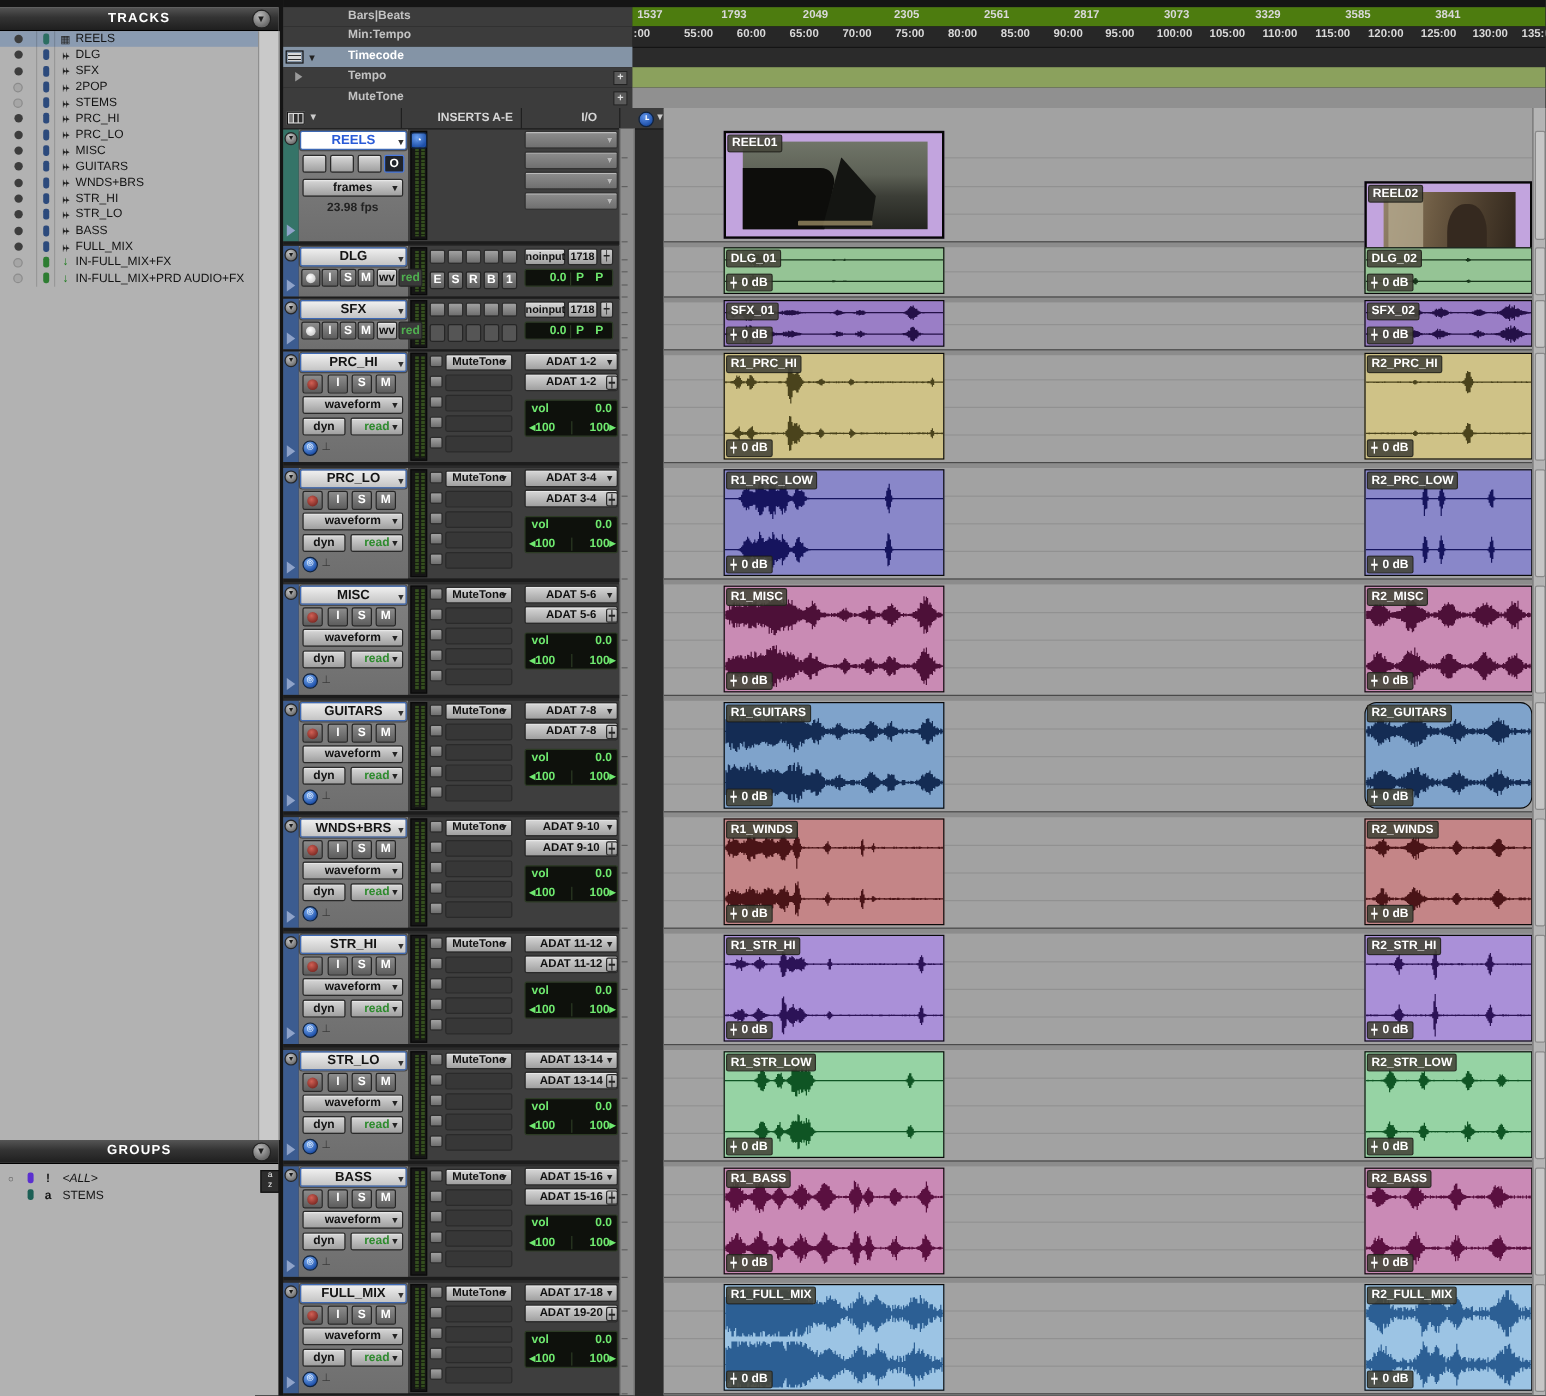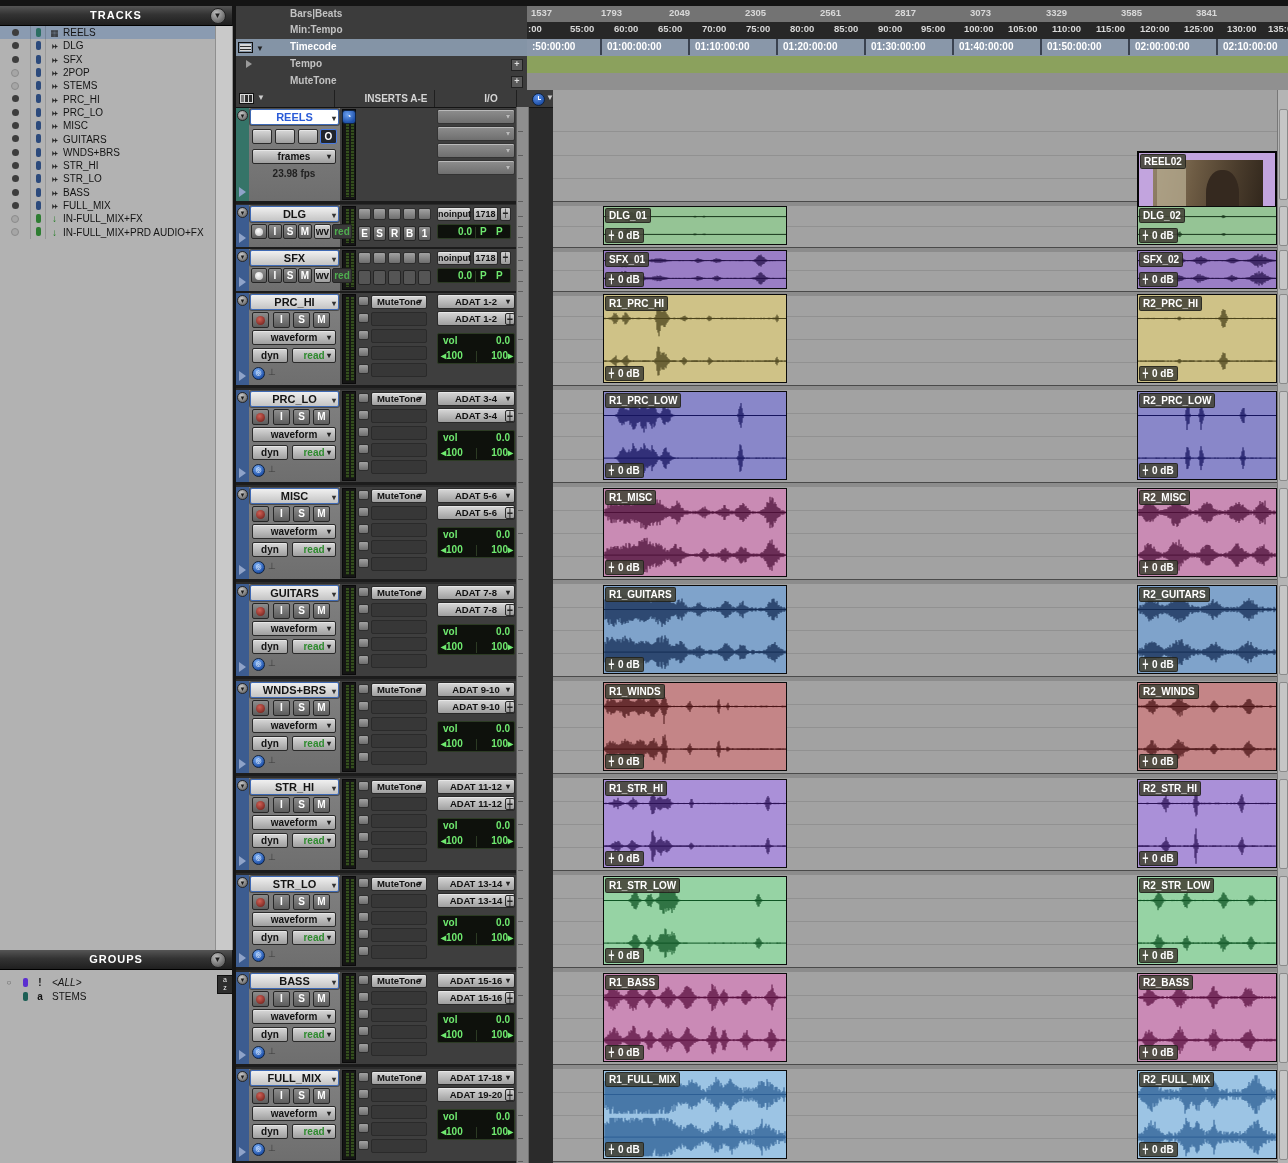--- a/index.html
+++ b/index.html
@@ -225,21 +225,21 @@
           <div style="padding-left: 4px;">STEMS</div>
         </div>
       </div>
     <div class="abs az-badge" style="left:217px;top:975px;">a<br>z</div>
   </div>
   <div id="main" class="abs" style="left:236px;top:0;width:1052px;height:1163px;background:#2b2b2b;">
       <div style="background: rgb(20, 20, 20); position: absolute; left: 0px; top: 0px; width: 1052px; height: 6px;"></div>
       <div class="ruler-label" style="position: absolute; left: 0px; top: 6px; width: 291px; height: 16px;">
         <div class="lab abs">Bars|Beats</div>
       </div>
-      <div class="ruler-content" style="position: absolute; left: 291px; top: 6px; width: 761px; height: 16px; background: #737373;">
+      <div class="ruler-content" style="position: absolute; left: 291px; top: 6px; width: 761px; height: 16px; background: #4d7c0f;">
         <div class="tick" style="left: 4px;">1537</div>
         <div class="tick" style="left: 74px;">1793</div>
         <div class="tick" style="left: 142px;">2049</div>
         <div class="tick" style="left: 218px;">2305</div>
         <div class="tick" style="left: 293px;">2561</div>
         <div class="tick" style="left: 368px;">2817</div>
         <div class="tick" style="left: 443px;">3073</div>
         <div class="tick" style="left: 519px;">3329</div>
         <div class="tick" style="left: 594px;">3585</div>
         <div class="tick" style="left: 669px;">3841</div>
@@ -264,31 +264,20 @@
         <div class="tick" style="left: 569px;">115:00</div>
         <div class="tick" style="left: 613px;">120:00</div>
         <div class="tick" style="left: 657px;">125:00</div>
         <div class="tick" style="left: 700px;">130:00</div>
         <div class="tick" style="left: 741px;">135:00</div>
       </div>
       <div class="ruler-label" style="position: absolute; left: 0px; top: 39px; width: 291px; height: 17px; background: rgb(132, 148, 166); color: rgb(255, 255, 255);">
         <div class="lab abs">Timecode</div>
         <div class="lines-ico" style="position: absolute; left: 2px; top: 3px; width: 15px; height: 11px;"></div>
         <div class="ddark abs" style="position: absolute; left: 20px; top: 2px;">▼</div>
-      </div>
-      <div class="ruler-content" style="position: absolute; left: 291px; top: 39px; width: 761px; height: 17px; background: rgb(137, 151, 169);">
-        <div class="tc-cell" style="left: 0px; width: 73px; border-left: none;">:50:00:00</div>
-        <div class="tc-cell" style="left: 73px; width: 88px;">01:00:00:00</div>
-        <div class="tc-cell" style="left: 161px; width: 88px;">01:10:00:00</div>
-        <div class="tc-cell" style="left: 249px; width: 88px;">01:20:00:00</div>
-        <div class="tc-cell" style="left: 337px; width: 88px;">01:30:00:00</div>
-        <div class="tc-cell" style="left: 425px; width: 88px;">01:40:00:00</div>
-        <div class="tc-cell" style="left: 513px; width: 88px;">01:50:00:00</div>
-        <div class="tc-cell" style="left: 601px; width: 88px;">02:00:00:00</div>
-        <div class="tc-cell" style="left: 689px; width: 72px;">02:10:00:00</div>
       </div>
       <div class="ruler-label" style="position: absolute; left: 0px; top: 56px; width: 291px; height: 17px;">
         <div class="tri-right"></div>
         <div class="lab abs">Tempo</div>
         <div class="plus-btn">+</div>
       </div>
       <div class="ruler-content" style="position: absolute; left: 291px; top: 56px; width: 761px; height: 17px; background: rgb(139, 161, 93);"></div>
       <div class="ruler-label" style="position: absolute; left: 0px; top: 73px; width: 291px; height: 17px;">
         <div class="lab abs">MuteTone</div>
         <div class="plus-btn">+</div>
@@ -347,20 +336,28 @@
         <div class="rowline" style="top: 854px;"></div>
         <div class="rowgap" style="top: 877px; height: 4px;"></div>
         <div class="rowline" style="top: 905px;"></div>
         <div class="rowline" style="top: 928px;"></div>
         <div class="rowline" style="top: 951px;"></div>
         <div class="rowgap" style="top: 974px; height: 4px;"></div>
         <div class="rowline" style="top: 1002px;"></div>
         <div class="rowline" style="top: 1025px;"></div>
         <div class="rowline" style="top: 1048px;"></div>
         <div class="rowgap" style="top: 1071px; height: 4px;"></div>
+        <div class="clip vclip" style="position: absolute; left: 50px; top: 19px; width: 184px; height: 90px; background: rgb(194, 164, 222);">
+          <div class="vid" style="position: absolute; left: 14px; top: 7px; width: 154px; height: 73px; background: linear-gradient(rgb(112, 117, 104) 0%, rgb(93, 97, 86) 38%, rgb(60, 62, 55) 62%, rgb(35, 36, 31) 100%);">
+            <div style="position: absolute; left: -8%; top: 30%; width: 55%; height: 75%; background: rgb(13, 13, 11); transform: skewX(-12deg); border-radius: 6px 14px 0px 0px;"></div>
+            <div style="position: absolute; left: 38%; top: 18%; width: 34%; height: 80%; background: rgb(20, 21, 18); clip-path: polygon(15% 100%, 45% 0px, 100% 55%, 92% 100%);"></div>
+            <div class="vcap"></div>
+          </div>
+          <div class="badge">REEL01</div>
+        </div>
         <div class="clip vclip" style="position: absolute; left: 584px; top: 19px; width: 140px; height: 90px; background: rgb(194, 164, 222); margin-top: 42px;">
           <div class="vid" style="position: absolute; left: 14px; top: 7px; width: 110px; height: 73px; background: linear-gradient(100deg, rgb(147, 131, 106) 0%, rgb(110, 92, 68) 35%, rgb(74, 60, 44) 70%, rgb(46, 36, 26) 100%);">
             <div style="position: absolute; left: 4%; top: 8%; width: 26%; height: 55%; background: rgb(179, 168, 140); opacity: 0.8;"></div>
             <div style="position: absolute; left: 48%; top: 14%; width: 30%; height: 70%; background: rgb(53, 41, 31); border-radius: 45% 45% 20% 20%;"></div>
             <div style="position: absolute; left: 0px; bottom: 0px; width: 100%; height: 16%; background: rgb(85, 69, 47);"></div>
             <div class="vcap"></div>
           </div>
           <div class="badge">REEL02</div>
         </div>
         <div class="clip" style="position: absolute; left: 50px; top: 116px; width: 184px; height: 39px; background: rgb(149, 196, 149);">
@@ -466,21 +463,21 @@
         <div class="clip" style="position: absolute; left: 50px; top: 495px; width: 184px; height: 89px; background: rgb(127, 163, 203);">
           <svg width="182" height="87">
             <path d="M0 23.5 L182 23.5 M0 66.1 L182 66.1 M1 13.4 L1 33.6 M2 14.0 L2 33.0 M3 14.2 L3 32.8 M4 10.5 L4 36.5 M5 8.1 L5 38.9 M6 13.6 L6 33.4 M7 9.2 L7 37.8 M8 9.0 L8 37.9 M9 7.1 L9 39.9 M10 6.3 L10 40.7 M11 10.2 L11 36.8 M12 8.4 L12 38.6 M13 13.8 L13 33.2 M14 13.3 L14 33.7 M15 10.9 L15 36.1 M16 14.9 L16 32.1 M17 9.9 L17 37.1 M18 8.1 L18 38.9 M19 9.3 L19 37.6 M20 11.2 L20 35.8 M21 9.2 L21 37.8 M22 10.0 L22 37.0 M23 11.9 L23 35.1 M24 10.0 L24 37.0 M25 13.2 L25 33.8 M26 12.3 L26 34.7 M27 12.8 L27 34.2 M28 12.0 L28 35.0 M29 12.4 L29 34.6 M30 13.7 L30 33.2 M31 14.8 L31 32.1 M32 14.6 L32 32.4 M33 14.8 L33 32.2 M34 13.4 L34 33.6 M35 14.4 L35 32.6 M36 11.3 L36 35.7 M37 12.9 L37 34.1 M38 12.5 L38 34.5 M39 12.6 L39 34.4 M40 10.8 L40 36.1 M41 11.7 L41 35.2 M42 11.9 L42 35.1 M43 13.1 L43 33.9 M44 13.2 L44 33.8 M45 14.0 L45 33.0 M46 15.6 L46 31.3 M47 16.8 L47 30.1 M48 14.0 L48 33.0 M49 15.3 L49 31.7 M50 13.8 L50 33.2 M51 15.8 L51 31.2 M52 11.1 L52 35.9 M53 12.8 L53 34.1 M54 8.7 L54 38.3 M55 13.6 L55 33.3 M56 11.9 L56 35.1 M57 10.6 L57 36.4 M58 6.1 L58 40.9 M59 9.3 L59 37.6 M60 9.3 L60 37.7 M61 8.0 L61 38.9 M62 11.9 L62 35.1 M63 14.9 L63 32.1 M64 11.0 L64 36.0 M65 13.9 L65 33.1 M66 13.2 L66 33.8 M67 16.6 L67 30.4 M68 17.1 L68 29.9 M69 16.7 L69 30.3 M70 17.2 L70 29.8 M71 18.1 L71 28.9 M72 18.5 L72 28.5 M73 16.5 L73 30.5 M74 14.0 L74 33.0 M75 13.6 L75 33.3 M76 16.6 L76 30.4 M77 15.3 L77 31.7 M78 12.5 L78 34.5 M79 16.4 L79 30.6 M80 16.5 L80 30.5 M81 19.8 L81 27.2 M82 18.7 L82 28.3 M83 20.5 L83 26.5 M84 21.5 L84 25.5 M85 21.4 L85 25.6 M86 21.1 L86 25.9 M87 22.0 L87 25.0 M88 20.9 L88 26.1 M89 21.4 L89 25.6 M90 20.1 L90 26.8 M91 20.9 L91 26.1 M92 20.0 L92 27.0 M93 17.7 L93 29.3 M94 16.7 L94 30.2 M95 18.0 L95 29.0 M96 16.4 L96 30.6 M97 19.1 L97 27.9 M98 20.0 L98 27.0 M99 21.0 L99 26.0 M100 20.7 L100 26.3 M101 21.3 L101 25.7 M102 21.2 L102 25.8 M103 22.6 L103 24.4 M104 22.1 L104 24.9 M105 21.6 L105 25.4 M106 23.0 L106 24.0 M107 21.3 L107 25.7 M108 22.3 L108 24.7 M109 22.0 L109 25.0 M110 21.5 L110 25.5 M111 22.1 L111 24.9 M112 21.9 L112 25.0 M113 20.9 L113 26.0 M114 21.1 L114 25.9 M115 21.4 L115 25.6 M116 21.4 L116 25.6 M117 20.6 L117 26.4 M118 18.7 L118 28.3 M119 18.1 L119 28.9 M120 17.3 L120 29.6 M121 15.0 L121 32.0 M122 15.1 L122 31.8 M123 16.2 L123 30.8 M124 15.6 L124 31.4 M125 18.3 L125 28.7 M126 18.0 L126 29.0 M127 19.1 L127 27.9 M128 21.4 L128 25.5 M129 20.5 L129 26.5 M130 21.1 L130 25.9 M131 21.5 L131 25.5 M132 22.0 L132 24.9 M133 20.5 L133 26.5 M134 20.7 L134 26.3 M135 19.5 L135 27.4 M136 16.8 L136 30.2 M137 18.7 L137 28.3 M138 16.2 L138 30.8 M139 14.8 L139 32.2 M140 19.4 L140 27.6 M141 19.6 L141 27.4 M142 20.4 L142 26.5 M143 20.5 L143 26.4 M144 21.1 L144 25.8 M145 22.3 L145 24.7 M146 21.9 L146 25.1 M147 21.9 L147 25.1 M148 21.1 L148 25.8 M149 21.9 L149 25.1 M150 22.9 L150 24.1 M151 21.8 L151 25.2 M152 21.6 L152 25.4 M153 22.8 L153 24.1 M154 22.7 L154 24.3 M155 22.0 L155 25.0 M156 21.8 L156 25.1 M157 21.6 L157 25.4 M158 22.0 L158 25.0 M159 22.2 L159 24.8 M160 22.3 L160 24.7 M161 22.0 L161 25.0 M162 20.8 L162 26.2 M163 20.9 L163 26.0 M164 17.9 L164 29.0 M165 15.9 L165 31.1 M166 16.6 L166 30.3 M167 16.7 L167 30.2 M168 13.2 L168 33.8 M169 12.7 L169 34.2 M170 12.7 L170 34.3 M171 15.7 L171 31.3 M172 16.8 L172 30.2 M173 14.9 L173 32.1 M174 19.4 L174 27.6 M175 19.0 L175 28.0 M176 20.9 L176 26.1 M177 20.2 L177 26.8 M178 21.0 L178 26.0 M179 22.3 L179 24.7 M180 21.1 L180 25.9 M181 21.8 L181 25.2 M1 55.9 L1 76.4 M2 57.8 L2 74.4 M3 51.0 L3 81.3 M4 51.7 L4 80.5 M5 55.4 L5 76.8 M6 54.1 L6 78.2 M7 53.0 L7 79.2 M8 50.9 L8 81.4 M9 52.7 L9 79.5 M10 54.2 L10 78.1 M11 54.6 L11 77.7 M12 55.8 L12 76.4 M13 52.9 L13 79.4 M14 53.2 L14 79.1 M15 54.6 L15 77.7 M16 53.0 L16 79.2 M17 56.5 L17 75.7 M18 53.3 L18 79.0 M19 51.2 L19 81.0 M20 55.1 L20 77.1 M21 49.7 L21 82.5 M22 52.6 L22 79.6 M23 52.8 L23 79.4 M24 54.2 L24 78.1 M25 56.3 L25 75.9 M26 51.7 L26 80.5 M27 53.2 L27 79.1 M28 55.2 L28 77.1 M29 55.7 L29 76.5 M30 55.5 L30 76.7 M31 58.5 L31 73.7 M32 57.2 L32 75.1 M33 57.4 L33 74.8 M34 57.9 L34 74.4 M35 55.8 L35 76.4 M36 57.0 L36 75.2 M37 54.9 L37 77.3 M38 55.7 L38 76.5 M39 55.2 L39 77.1 M40 57.1 L40 75.1 M41 57.7 L41 74.6 M42 54.9 L42 77.4 M43 56.4 L43 75.8 M44 55.6 L44 76.6 M45 56.7 L45 75.5 M46 57.9 L46 74.3 M47 58.3 L47 73.9 M48 58.8 L48 73.5 M49 58.0 L49 74.2 M50 57.3 L50 74.9 M51 56.5 L51 75.7 M52 56.1 L52 76.1 M53 52.4 L53 79.8 M54 51.6 L54 80.7 M55 51.5 L55 80.7 M56 56.4 L56 75.8 M57 51.4 L57 80.8 M58 49.7 L58 82.6 M59 56.4 L59 75.9 M60 53.2 L60 79.0 M61 49.3 L61 82.9 M62 51.7 L62 80.5 M63 55.0 L63 77.2 M64 52.7 L64 79.6 M65 58.8 L65 73.5 M66 58.1 L66 74.1 M67 60.4 L67 71.8 M68 59.6 L68 72.6 M69 59.8 L69 72.4 M70 60.0 L70 72.2 M71 60.1 L71 72.2 M72 57.7 L72 74.6 M73 57.8 L73 74.4 M74 58.5 L74 73.7 M75 58.7 L75 73.6 M76 55.0 L76 77.2 M77 55.1 L77 77.1 M78 56.0 L78 76.3 M79 58.5 L79 73.7 M80 57.7 L80 74.5 M81 60.8 L81 71.4 M82 61.5 L82 70.8 M83 62.4 L83 69.9 M84 64.4 L84 67.8 M85 63.4 L85 68.8 M86 64.1 L86 68.1 M87 63.5 L87 68.8 M88 64.4 L88 67.8 M89 63.4 L89 68.9 M90 63.0 L90 69.2 M91 63.6 L91 68.6 M92 62.2 L92 70.0 M93 60.9 L93 71.3 M94 62.4 L94 69.9 M95 60.1 L95 72.1 M96 59.5 L96 72.7 M97 62.4 L97 69.8 M98 62.4 L98 69.8 M99 63.4 L99 68.9 M100 63.3 L100 68.9 M101 64.9 L101 67.4 M102 64.6 L102 67.7 M103 64.8 L103 67.5 M104 64.9 L104 67.3 M105 63.9 L105 68.4 M106 63.9 L106 68.3 M107 63.7 L107 68.6 M108 64.0 L108 68.3 M109 65.2 L109 67.0 M110 64.5 L110 67.7 M111 65.1 L111 67.2 M112 64.1 L112 68.1 M113 65.4 L113 66.8 M114 64.0 L114 68.3 M115 63.2 L115 69.1 M116 63.1 L116 69.1 M117 61.9 L117 70.3 M118 62.4 L118 69.9 M119 60.8 L119 71.5 M120 58.7 L120 73.6 M121 57.2 L121 75.1 M122 58.1 L122 74.2 M123 57.4 L123 74.9 M124 59.7 L124 72.5 M125 59.4 L125 72.8 M126 61.2 L126 71.0 M127 62.2 L127 70.1 M128 62.5 L128 69.7 M129 63.5 L129 68.8 M130 64.5 L130 67.8 M131 64.9 L131 67.3 M132 63.8 L132 68.5 M133 63.9 L133 68.3 M134 63.1 L134 69.1 M135 62.6 L135 69.7 M136 58.7 L136 73.5 M137 59.3 L137 72.9 M138 60.0 L138 72.3 M139 59.2 L139 73.0 M140 59.7 L140 72.5 M141 59.7 L141 72.5 M142 62.9 L142 69.3 M143 64.2 L143 68.1 M144 64.2 L144 68.0 M145 64.9 L145 67.3 M146 65.5 L146 66.7 M147 65.3 L147 67.0 M148 63.9 L148 68.4 M149 63.9 L149 68.4 M150 64.1 L150 68.1 M151 65.5 L151 66.7 M152 65.4 L152 66.9 M153 65.1 L153 67.2 M154 65.4 L154 66.8 M155 64.7 L155 67.6 M156 64.9 L156 67.3 M157 65.0 L157 67.2 M158 65.4 L158 66.8 M159 64.8 L159 67.4 M160 63.8 L160 68.4 M161 64.6 L161 67.7 M162 63.7 L162 68.5 M163 63.0 L163 69.3 M164 60.4 L164 71.8 M165 59.4 L165 72.8 M166 61.1 L166 71.1 M167 59.2 L167 73.0 M168 58.0 L168 74.2 M169 58.1 L169 74.1 M170 57.7 L170 74.6 M171 56.0 L171 76.3 M172 59.1 L172 73.1 M173 59.3 L173 73.0 M174 61.7 L174 70.6 M175 61.1 L175 71.2 M176 62.7 L176 69.5 M177 62.7 L177 69.6 M178 63.1 L178 69.2 M179 63.6 L179 68.6 M180 65.1 L180 67.2 M181 64.5 L181 67.7 " stroke="#142c54" stroke-width="1" fill="none"></path>
           </svg>
           <div class="badge">R1_GUITARS</div>
           <div class="badge gain">
             <div class="fader-ico">┿</div>
             <div>0 dB</div>
           </div>
         </div>
-        <div class="clip" style="position: absolute; left: 584px; top: 495px; width: 140px; height: 89px; background: rgb(127, 163, 203);">
+        <div class="clip" style="position: absolute; left: 584px; top: 495px; width: 140px; height: 89px; background: rgb(127, 163, 203); border-radius: 10px;">
           <svg width="138" height="87">
             <path d="M0 23.5 L138 23.5 M0 66.1 L138 66.1 M1 21.8 L1 25.1 M2 19.2 L2 27.7 M3 19.3 L3 27.7 M4 21.1 L4 25.9 M5 18.7 L5 28.3 M6 19.2 L6 27.8 M7 17.7 L7 29.3 M8 16.1 L8 30.9 M9 16.7 L9 30.2 M10 14.4 L10 32.6 M11 11.6 L11 35.4 M12 13.5 L12 33.4 M13 12.6 L13 34.4 M14 14.3 L14 32.7 M15 14.0 L15 33.0 M16 17.0 L16 30.0 M17 16.0 L17 30.9 M18 17.9 L18 29.1 M19 16.7 L19 30.3 M20 14.6 L20 32.3 M21 18.9 L21 28.0 M22 19.5 L22 27.5 M23 19.6 L23 27.4 M24 18.6 L24 28.4 M25 19.1 L25 27.9 M26 20.5 L26 26.5 M27 19.7 L27 27.3 M28 19.8 L28 27.2 M29 18.7 L29 28.3 M30 19.7 L30 27.3 M31 17.7 L31 29.3 M32 17.4 L32 29.5 M33 16.0 L33 31.0 M34 16.8 L34 30.1 M35 16.3 L35 30.7 M36 14.2 L36 32.8 M37 15.0 L37 32.0 M38 12.1 L38 34.9 M39 13.7 L39 33.3 M40 13.5 L40 33.5 M41 10.5 L41 36.5 M42 14.8 L42 32.2 M43 10.9 L43 36.1 M44 15.0 L44 32.0 M45 12.3 L45 34.7 M46 13.1 L46 33.9 M47 13.8 L47 33.2 M48 16.7 L48 30.3 M49 16.6 L49 30.4 M50 16.5 L50 30.5 M51 18.8 L51 28.2 M52 20.7 L52 26.3 M53 20.9 L53 26.1 M54 18.9 L54 28.0 M55 19.8 L55 27.2 M56 21.1 L56 25.9 M57 20.5 L57 26.5 M58 21.0 L58 25.9 M59 20.9 L59 26.1 M60 20.5 L60 26.5 M61 20.9 L61 26.1 M62 22.5 L62 24.5 M63 21.6 L63 25.3 M64 20.4 L64 26.6 M65 21.0 L65 25.9 M66 20.0 L66 27.0 M67 20.5 L67 26.5 M68 19.8 L68 27.1 M69 19.3 L69 27.7 M70 19.6 L70 27.4 M71 17.4 L71 29.6 M72 18.8 L72 28.2 M73 17.0 L73 30.0 M74 14.7 L74 32.3 M75 13.1 L75 33.9 M76 17.3 L76 29.6 M77 16.7 L77 30.3 M78 16.2 L78 30.8 M79 15.3 L79 31.7 M80 17.7 L80 29.3 M81 19.1 L81 27.8 M82 18.2 L82 28.8 M83 20.0 L83 27.0 M84 21.4 L84 25.6 M85 20.7 L85 26.2 M86 22.0 L86 25.0 M87 21.5 L87 25.5 M88 21.4 L88 25.6 M89 20.9 L89 26.1 M90 21.1 L90 25.8 M91 21.6 L91 25.4 M92 22.5 L92 24.5 M93 20.9 L93 26.1 M94 22.0 L94 25.0 M95 21.3 L95 25.7 M96 21.2 L96 25.8 M97 21.4 L97 25.6 M98 22.2 L98 24.8 M99 20.5 L99 26.5 M100 21.4 L100 25.6 M101 21.4 L101 25.6 M102 20.4 L102 26.6 M103 19.7 L103 27.3 M104 18.7 L104 28.2 M105 18.2 L105 28.8 M106 14.9 L106 32.1 M107 16.2 L107 30.8 M108 15.7 L108 31.3 M109 14.7 L109 32.3 M110 14.7 L110 32.3 M111 12.2 L111 34.8 M112 15.2 L112 31.8 M113 14.2 L113 32.8 M114 17.4 L114 29.5 M115 14.3 L115 32.7 M116 17.7 L116 29.2 M117 18.6 L117 28.4 M118 18.6 L118 28.3 M119 18.4 L119 28.6 M120 21.1 L120 25.9 M121 22.1 L121 24.9 M122 20.7 L122 26.3 M123 22.5 L123 24.4 M124 20.7 L124 26.2 M125 20.6 L125 26.4 M126 22.0 L126 25.0 M127 22.3 L127 24.6 M128 22.4 L128 24.6 M129 22.2 L129 24.8 M130 21.3 L130 25.7 M131 22.1 L131 24.9 M132 21.7 L132 25.3 M133 21.9 L133 25.1 M134 22.8 L134 24.1 M135 22.6 L135 24.4 M136 20.8 L136 26.2 M137 21.8 L137 25.2 M1 63.9 L1 68.4 M2 62.0 L2 70.2 M3 63.6 L3 68.6 M4 61.6 L4 70.6 M5 62.9 L5 69.4 M6 63.0 L6 69.2 M7 59.3 L7 72.9 M8 57.1 L8 75.1 M9 59.4 L9 72.8 M10 57.9 L10 74.3 M11 56.7 L11 75.6 M12 56.6 L12 75.7 M13 56.6 L13 75.7 M14 55.5 L14 76.7 M15 57.0 L15 75.2 M16 56.0 L16 76.2 M17 56.6 L17 75.6 M18 57.2 L18 75.0 M19 59.8 L19 72.4 M20 59.5 L20 72.7 M21 59.1 L21 73.1 M22 60.7 L22 71.5 M23 61.2 L23 71.1 M24 61.6 L24 70.6 M25 62.7 L25 69.5 M26 63.8 L26 68.5 M27 63.2 L27 69.0 M28 62.2 L28 70.0 M29 62.7 L29 69.6 M30 61.0 L30 71.2 M31 62.0 L31 70.2 M32 58.8 L32 73.4 M33 61.7 L33 70.6 M34 60.6 L34 71.6 M35 57.3 L35 74.9 M36 57.8 L36 74.4 M37 57.5 L37 74.7 M38 54.2 L38 78.0 M39 55.9 L39 76.3 M40 58.9 L40 73.4 M41 54.0 L41 78.3 M42 55.4 L42 76.9 M43 53.6 L43 78.6 M44 53.2 L44 79.0 M45 57.2 L45 75.0 M46 59.7 L46 72.5 M47 60.2 L47 72.0 M48 58.5 L48 73.8 M49 58.9 L49 73.4 M50 58.3 L50 74.0 M51 61.7 L51 70.5 M52 60.2 L52 72.0 M53 63.1 L53 69.2 M54 63.6 L54 68.6 M55 62.7 L55 69.5 M56 62.4 L56 69.9 M57 63.6 L57 68.6 M58 64.6 L58 67.6 M59 64.0 L59 68.2 M60 63.0 L60 69.2 M61 64.8 L61 67.4 M62 63.7 L62 68.5 M63 65.2 L63 67.0 M64 64.3 L64 67.9 M65 63.4 L65 68.8 M66 63.0 L66 69.3 M67 63.3 L67 69.0 M68 62.9 L68 69.3 M69 61.6 L69 70.7 M70 61.8 L70 70.5 M71 61.2 L71 71.0 M72 59.9 L72 72.3 M73 58.0 L73 74.2 M74 57.8 L74 74.4 M75 58.8 L75 73.4 M76 59.8 L76 72.4 M77 58.3 L77 73.9 M78 55.9 L78 76.3 M79 58.6 L79 73.7 M80 60.9 L80 71.3 M81 60.1 L81 72.1 M82 60.6 L82 71.6 M83 62.9 L83 69.3 M84 62.7 L84 69.5 M85 62.8 L85 69.5 M86 64.6 L86 67.7 M87 63.7 L87 68.6 M88 63.8 L88 68.5 M89 64.7 L89 67.5 M90 64.3 L90 68.0 M91 64.1 L91 68.1 M92 65.2 L92 67.0 M93 64.1 L93 68.1 M94 64.6 L94 67.6 M95 65.3 L95 66.9 M96 63.8 L96 68.4 M97 64.7 L97 67.6 M98 63.9 L98 68.3 M99 63.0 L99 69.3 M100 64.6 L100 67.6 M101 62.6 L101 69.7 M102 61.8 L102 70.5 M103 60.8 L103 71.5 M104 59.5 L104 72.7 M105 59.7 L105 72.5 M106 61.3 L106 71.0 M107 58.3 L107 74.0 M108 57.7 L108 74.5 M109 57.1 L109 75.1 M110 54.9 L110 77.3 M111 59.4 L111 72.9 M112 59.1 L112 73.1 M113 56.0 L113 76.2 M114 59.3 L114 73.0 M115 60.4 L115 71.9 M116 62.1 L116 70.2 M117 62.5 L117 69.7 M118 61.0 L118 71.2 M119 61.7 L119 70.6 M120 64.0 L120 68.2 M121 63.2 L121 69.0 M122 64.4 L122 67.8 M123 63.2 L123 69.1 M124 65.1 L124 67.1 M125 64.5 L125 67.8 M126 63.9 L126 68.4 M127 64.3 L127 68.0 M128 64.0 L128 68.2 M129 63.2 L129 69.1 M130 64.6 L130 67.6 M131 64.7 L131 67.5 M132 64.8 L132 67.5 M133 65.1 L133 67.2 M134 64.8 L134 67.4 M135 64.6 L135 67.6 M136 63.2 L136 69.0 M137 63.9 L137 68.3 " stroke="#142c54" stroke-width="1" fill="none"></path>
           </svg>
           <div class="badge">R2_GUITARS</div>
           <div class="badge gain">
             <div class="fader-ico">┿</div>
             <div>0 dB</div>
           </div>
         </div>
         <div class="clip" style="position: absolute; left: 50px; top: 592px; width: 184px; height: 89px; background: rgb(196, 133, 135);">

